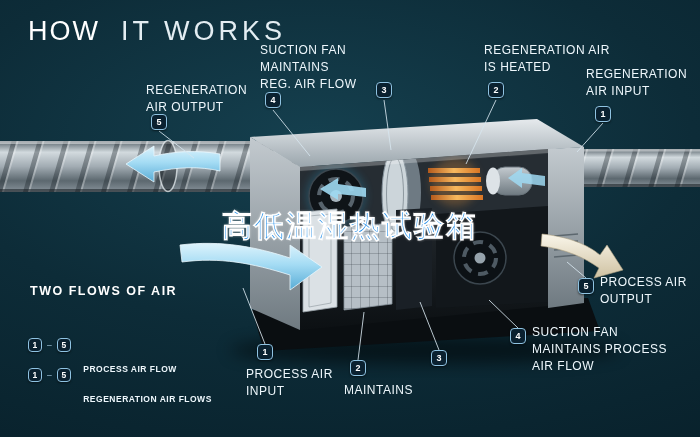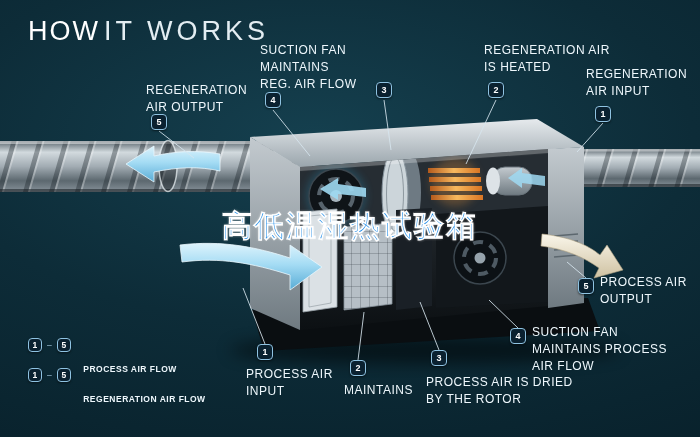--- a/index.html
+++ b/index.html
@@ -4,21 +4,21 @@
 <style>
   * { margin:0; padding:0; box-sizing:border-box; }
   html,body { background:#07202a; }
   body { width:700px; height:437px; overflow:hidden; font-family:"Liberation Sans", sans-serif; }
   .stage { position:relative; width:700px; height:437px; overflow:hidden;
            background: radial-gradient(120% 95% at 45% 32%, #15404f 0%, #0d2c38 45%, #071e28 100%); }
   .illustration { position:absolute; left:0; top:0; width:700px; height:437px; }
 
   .title { position:absolute; left:28px; top:16px; color:#ffffff; font-size:27px; letter-spacing:2px; white-space:nowrap; }
   .title .bold { font-weight:normal; }
-  .title .light { font-weight:normal; color:#e3edf2; margin-left:4px; letter-spacing:4px;text-align:right; }
+  .title .light { font-weight:normal; color:#e3edf2; margin-left:21px; letter-spacing:4px;text-align:right; }
 
   .watermark { position:absolute; left:50%; top:190px; transform:translateX(-50%);
                font-size:30px; font-weight:normal; letter-spacing:2px; white-space:nowrap;
                color:#1487e8; -webkit-text-stroke:1.5px #ffffff;
                text-shadow:0 0 3px rgba(255,255,255,.95), 0 0 1px #ffffff;margin-top:16px; }
 
   .lbl { position:absolute; color:#eef7fc; font-size:12px; font-weight:normal; line-height:1.4;
          letter-spacing:.5px; white-space:pre-line; }
   .badge { position:absolute; width:16px; height:16px; border:1px solid #8fc3e2; border-radius:4px;
            background:#0a2130; color:#ffffff; font-size:9px; font-weight:bold;
@@ -208,38 +208,37 @@
   <div class="badge" style="left:595px;top:106px">1</div>
 
   <div class="badge" style="left:257px;top:344px">1</div>
   <div class="lbl" style="left:246px;top:366px">PROCESS AIR
 INPUT</div>
 
   <div class="badge" style="left:350px;top:360px">2</div>
   <div class="lbl" style="left:344px;top:382px">MAINTAINS</div>
 
   <div class="badge" style="left:431px;top:350px">3</div>
-  <div class="lbl" style="left:426px;top:374px">PROCESS AIR IS DRIED
-BY THE ROTOR</div>
 
   <div class="badge" style="left:510px;top:328px">4</div>
   <div class="lbl" style="left:532px;top:324px">SUCTION FAN
 MAINTAINS PROCESS
 AIR FLOW</div>
 
   <div class="badge" style="left:578px;top:278px">5</div>
   <div class="lbl" style="left:600px;top:274px">PROCESS AIR
 OUTPUT</div>
 
+  <div class="legend-heading">TWO FLOWS OF AIR</div>
   <div class="legend-row" style="left:28px;top:316px">
     <span class="badge">1</span>
     <span class="legend-dash">–</span>
     <span class="badge">5</span>
     <span class="legend-text">PROCESS AIR FLOW</span>
   </div>
   <div class="legend-row" style="left:28px;top:346px">
     <span class="badge">1</span>
     <span class="legend-dash">–</span>
     <span class="badge">5</span>
-    <span class="legend-text">REGENERATION AIR FLOW</span>
+    <span class="legend-text">REGENERATION AIR FLOWS</span>
   </div>
 
 </div>
 
 </body></html>

